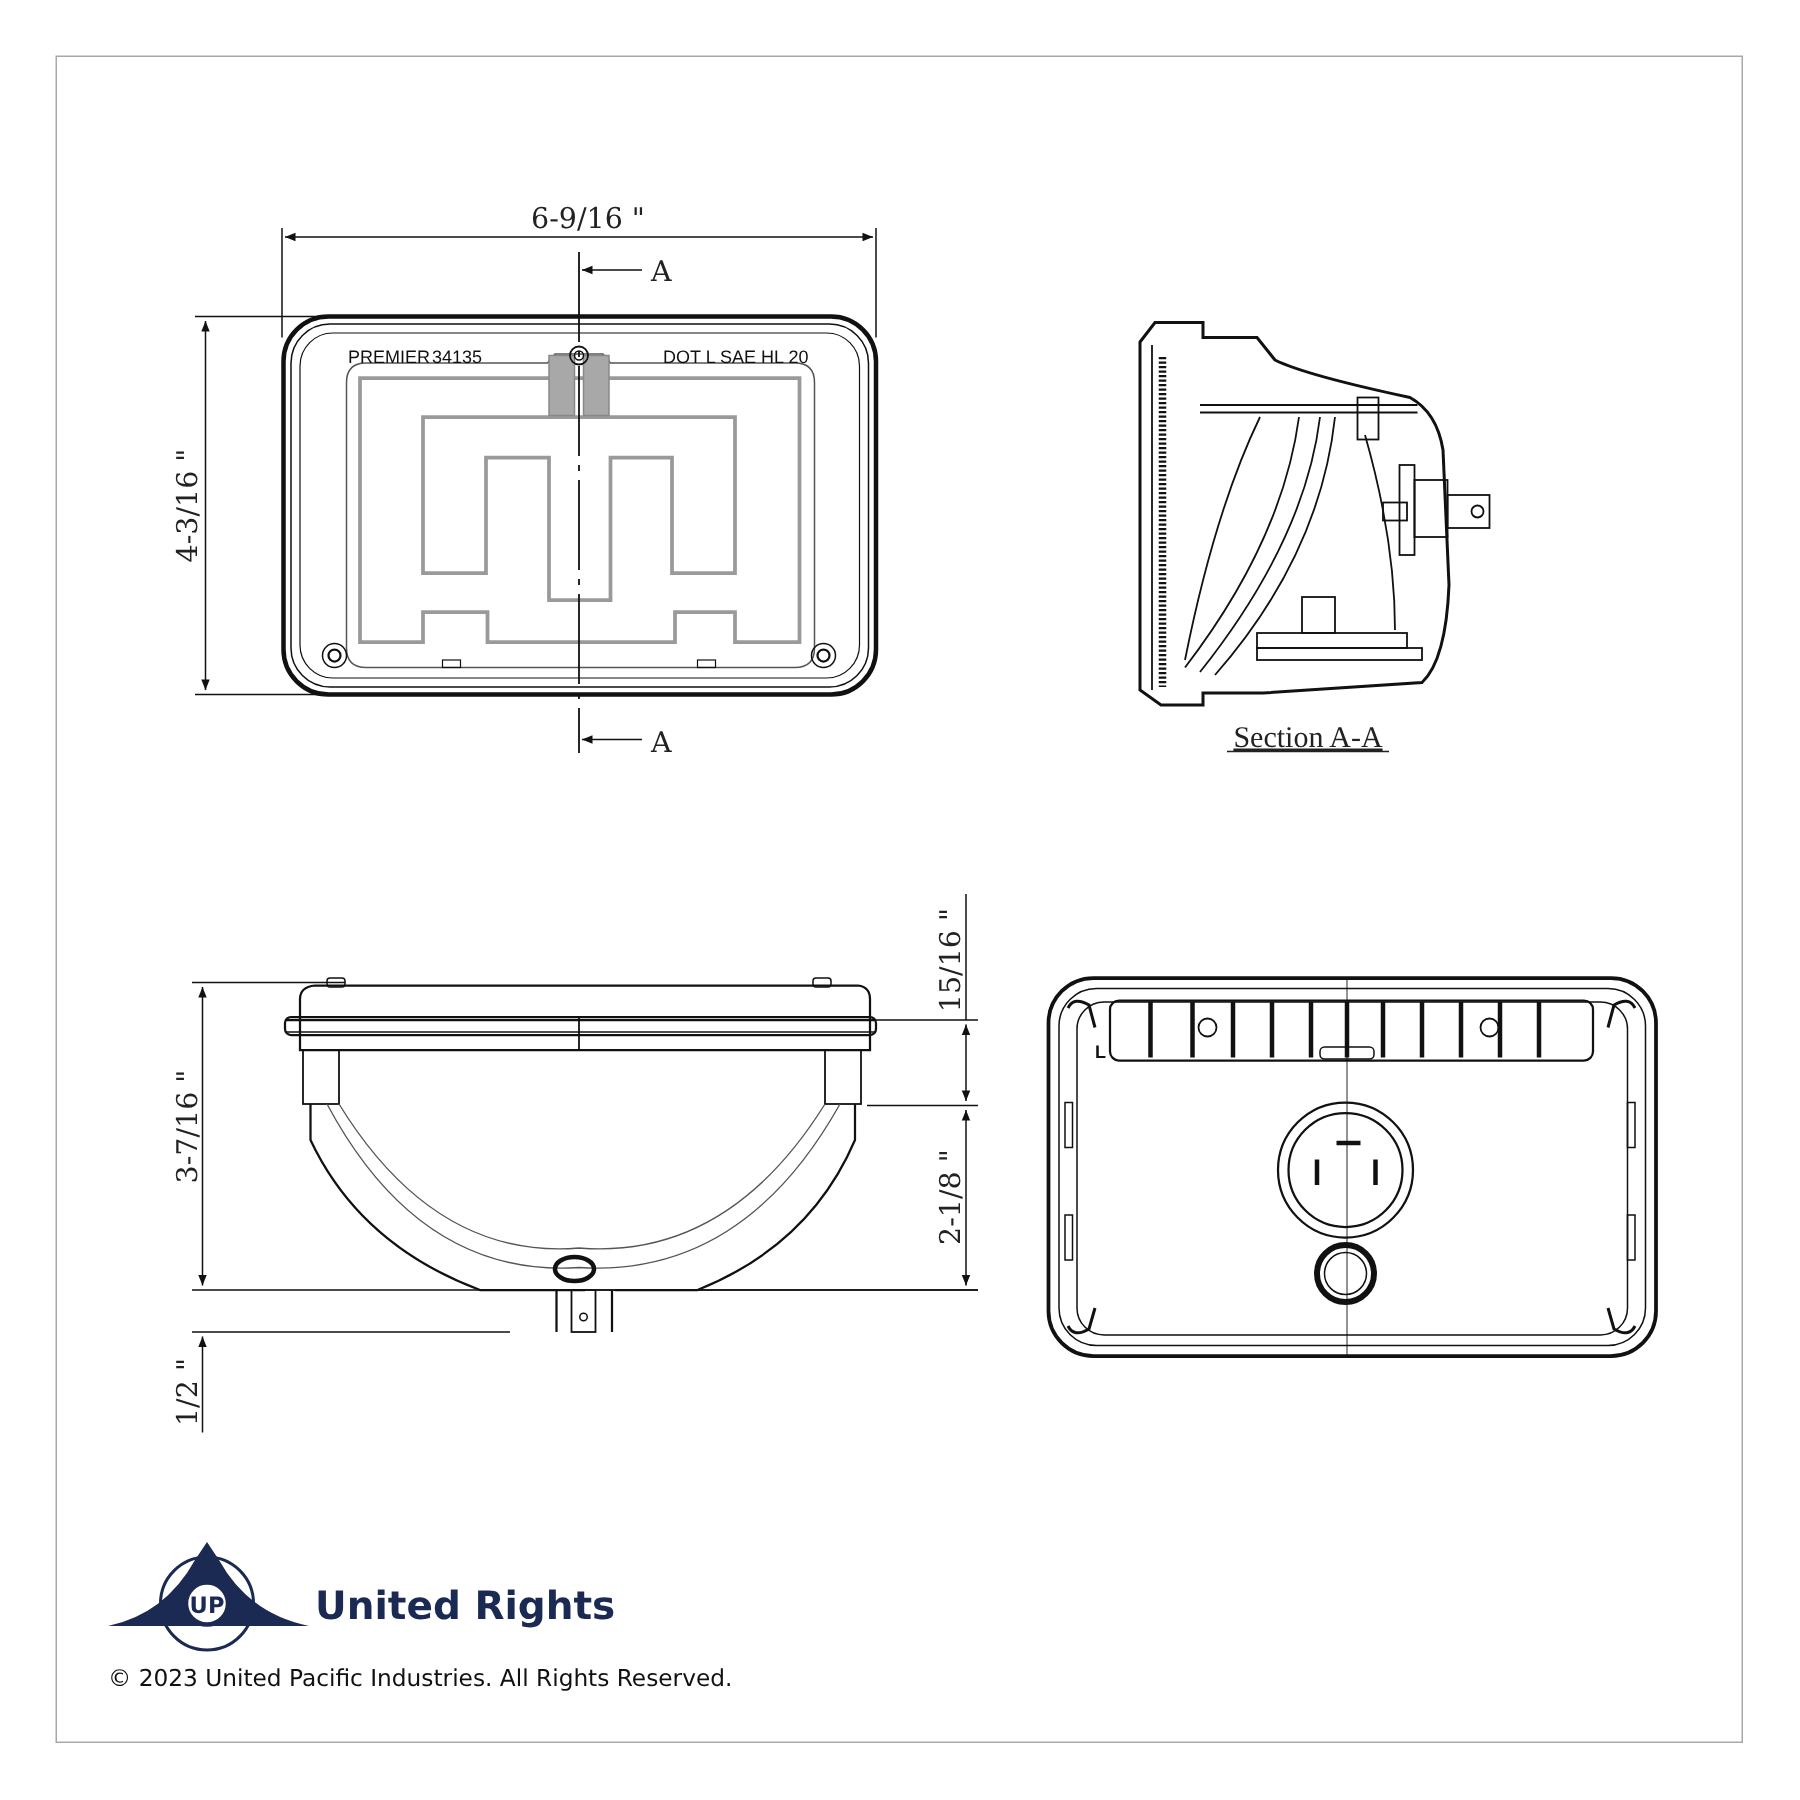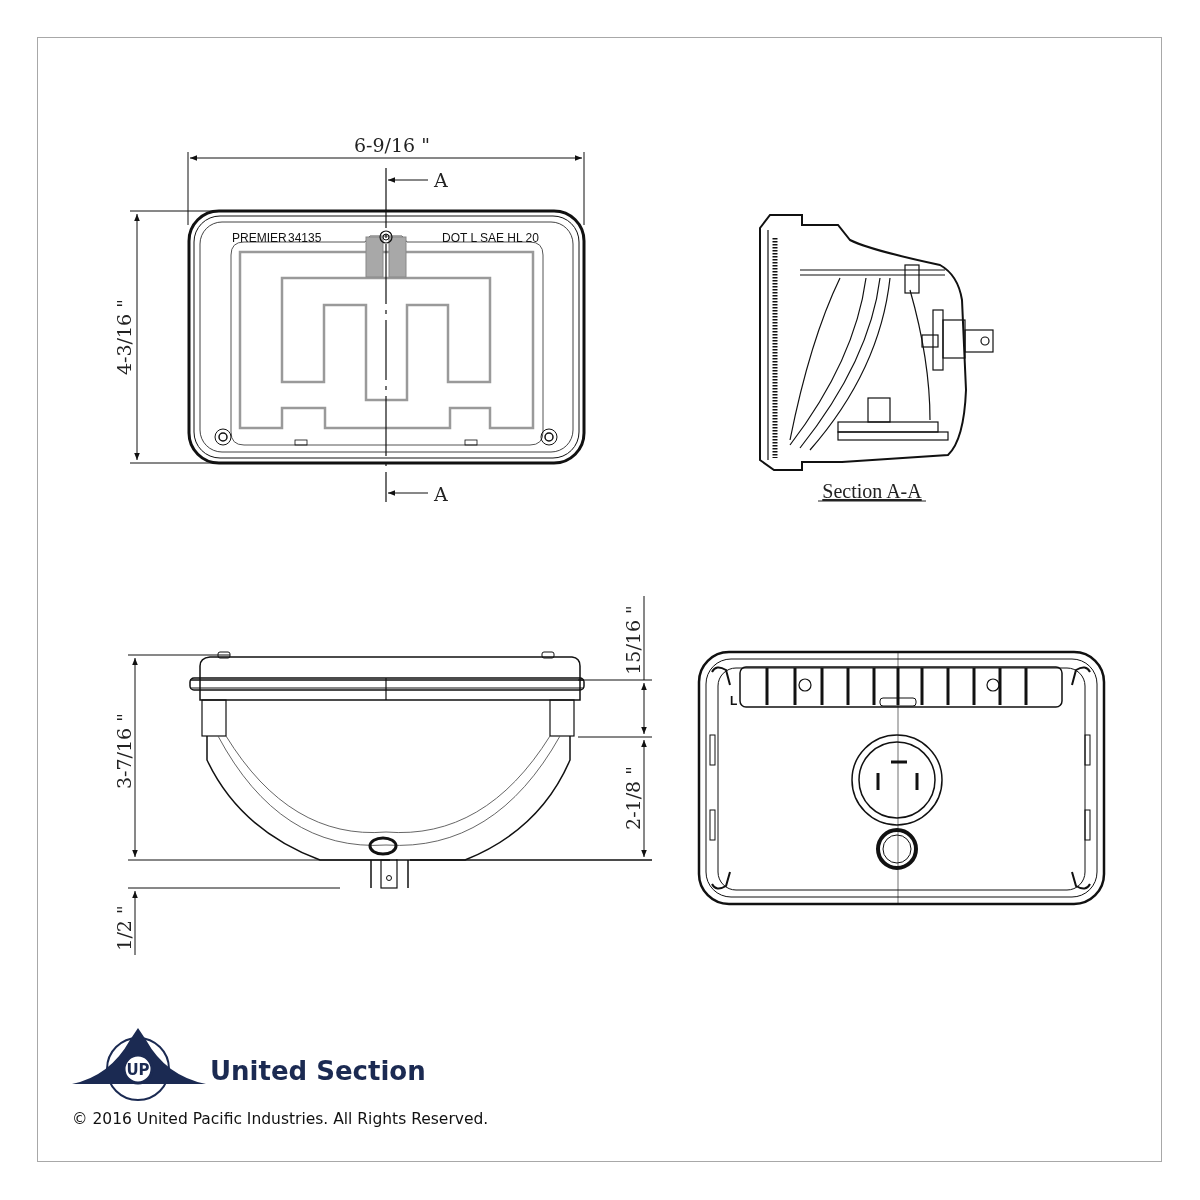--- a/index.html
+++ b/index.html
@@ -183,14 +183,14 @@
   <text class="lbl" x="730" y="705" font-size="8" font-weight="bold">L</text>
 
   <g fill="#1b2a52" stroke="#1b2a52">
     <circle cx="138" cy="1069" r="31" fill="none" stroke-width="2"></circle>
     <path d="M72,1084 Q110,1076 130,1040 L138,1028 L146,1040 Q166,1076 206,1084 Z" stroke="none"></path>
     <circle cx="138" cy="1069" r="14" fill="#fff" stroke-width="3"></circle>
     <text x="138" y="1075" text-anchor="middle" font-family="DejaVu Sans, sans-serif" font-weight="bold" font-size="15" stroke="none">UP</text>
   </g>
 </svg>
 
-<div class="brand">United Section</div>
-<div class="copy">© 2016 United Pacific Industries. All Rights Reserved.</div>
+<div class="brand">United Rights</div>
+<div class="copy">© 2023 United Pacific Industries. All Rights Reserved.</div>
 
 </body></html>

